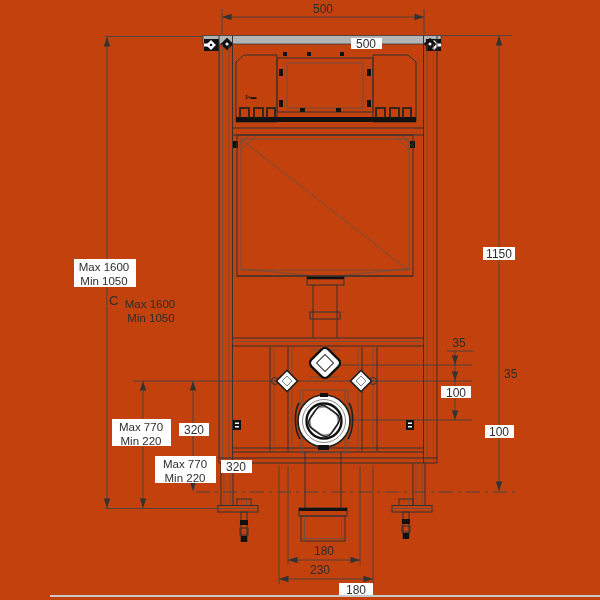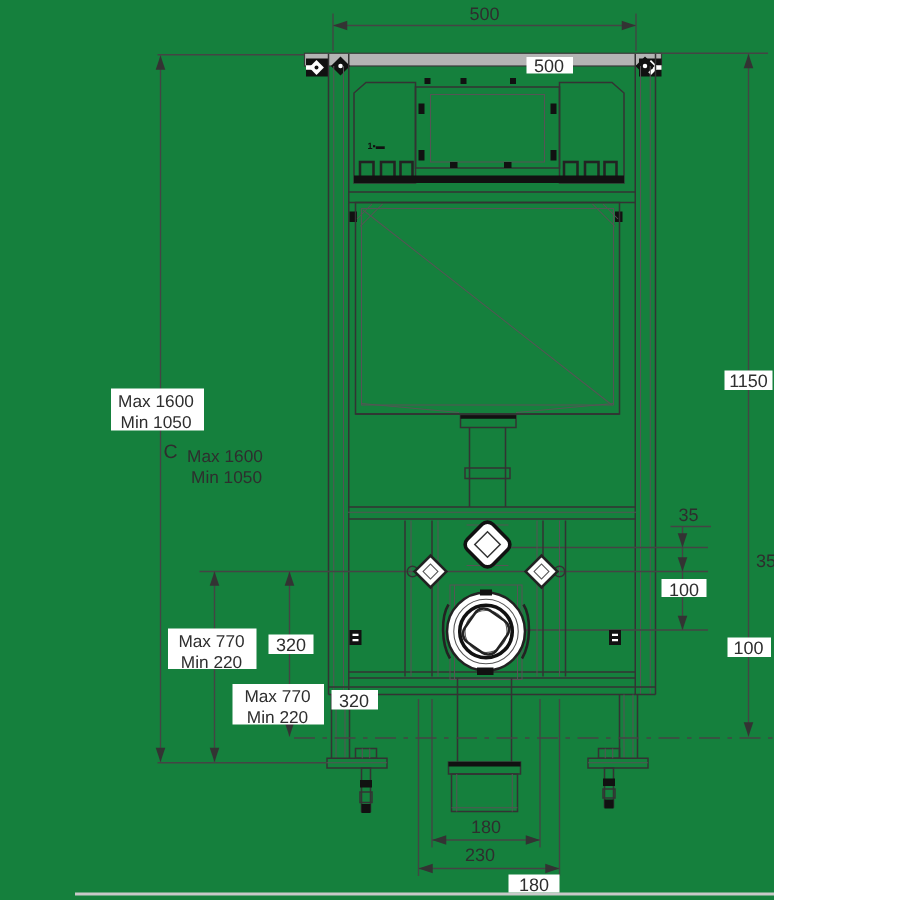--- a/index.html
+++ b/index.html
@@ -1,16 +1,16 @@
 <!DOCTYPE html>
 <html><head>
 <meta charset="utf-8">
 <style>
   html,body{margin:0;padding:0;background:#ffffff;}
-  #stage{position:relative;width:516px;height:600px;background:#15803d;overflow:hidden;
+  #stage{position:relative;width:600px;height:600px;background:#c2410c;overflow:hidden;
          font-family:"Liberation Sans",sans-serif;}
   svg{position:absolute;left:0;top:0;}
   .ln  {stroke:#333;stroke-width:1;fill:none;}
   .lnt {stroke:#555;stroke-width:.7;fill:none;}
   .ln2 {stroke:#222;stroke-width:1.7;fill:none;}
   .thk {stroke:#111;stroke-width:2.4;fill:none;}
   .dim {stroke:#444;stroke-width:.9;fill:none;}
   .arr {fill:#333;stroke:none;}
   .bg  {fill:#fff;stroke:none;}
   .dark{fill:#111;stroke:none;}

